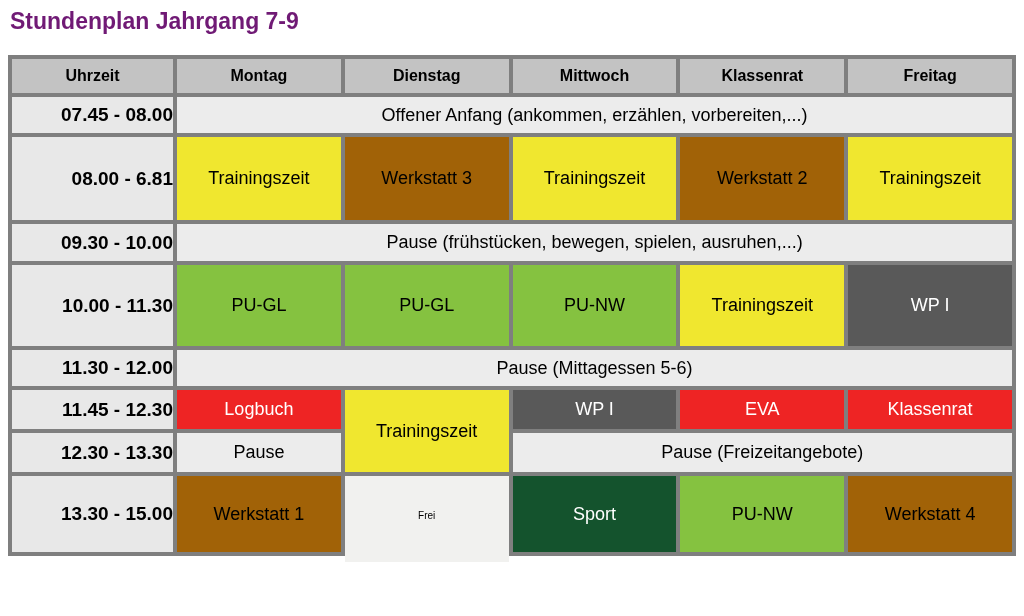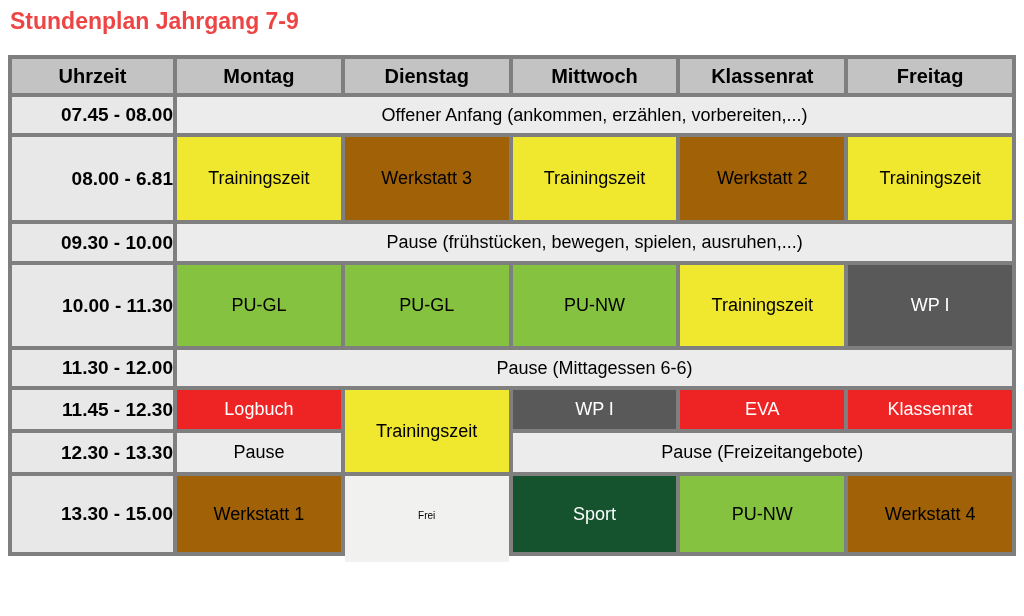--- a/index.html
+++ b/index.html
@@ -10,37 +10,37 @@
     height: 616px;
     font-family: "Liberation Sans", sans-serif;
     color: #000;
     overflow: hidden;
   }
   h1.title {
     margin: 8px 0 0 10px;
     font-size: 23px;
     line-height: 27px;
     font-weight: bold;
-    color: #ef4444;
+    color: #701a75;
   }
   table.schedule {
     border-collapse: collapse;
     table-layout: fixed;
     width: 1008px;
     margin: 20px 0 0 8px;
   }
   .schedule th, .schedule td {
     border: 4px solid #7f7f7f;
     text-align: center;
     vertical-align: middle;
     padding: 0;
   }
   .schedule th {
     background: #c3c3c3;
-    font-size: 20px;
+    font-size: 16px;
     font-weight: bold;
   }
   td.time {
     background: #e8e8e8;
     font-size: 19px;
     font-weight: bold;
     text-align: right;
   }
   td.pause {
     background: #ececec;
@@ -117,21 +117,21 @@
     <td class="time">10.00 - 11.30</td>
     <td class="pu">PU-GL</td>
     <td class="pu">PU-GL</td>
     <td class="pu">PU-NW</td>
     <td class="training">Trainingszeit</td>
     <td class="wp">WP I</td>
   </tr>
 
   <tr style="height:40px">
     <td class="time">11.30 - 12.00</td>
-    <td class="pause" colspan="5">Pause (Mittagessen 6-6)</td>
+    <td class="pause" colspan="5">Pause (Mittagessen 5-6)</td>
   </tr>
 
   <tr style="height:43px">
     <td class="time">11.45 - 12.30</td>
     <td class="red">Logbuch</td>
     <td class="training" rowspan="2">Trainingszeit</td>
     <td class="wp">WP I</td>
     <td class="red">EVA</td>
     <td class="red">Klassenrat</td>
   </tr>

